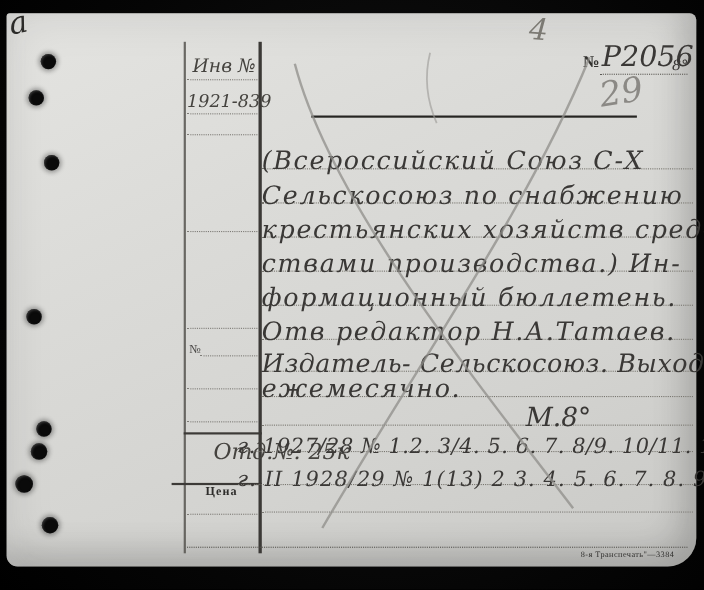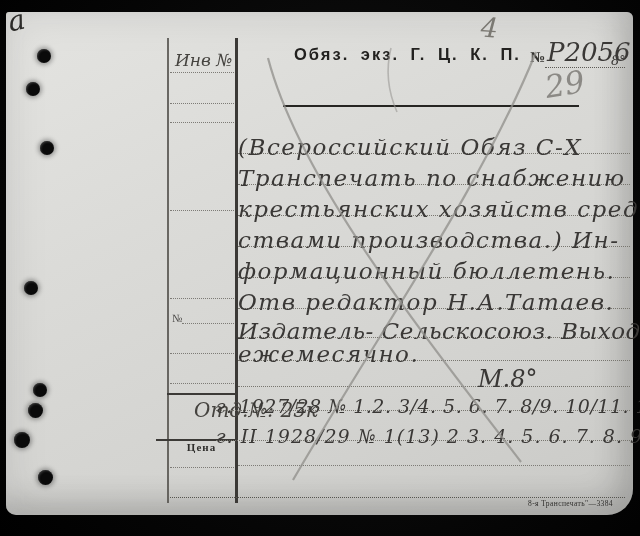--- a/index.html
+++ b/index.html
@@ -47,51 +47,51 @@
   <div class="hole" style="left:33px;top:383px;"></div>
   <div class="hole" style="left:28px;top:403px;width:15px;height:15px;"></div>
   <div class="hole" style="left:14px;top:432px;width:16px;height:16px;"></div>
   <div class="hole" style="left:38px;top:470px;width:15px;height:15px;"></div>
 
   <div class="vline" style="left:167px;width:2px;background:#55524e;opacity:.85;"></div>
   <div class="vline" style="left:235px;width:3px;background:#3b3936;"></div>
 
   <div class="abs hand-sm" style="left:175px;top:50px;font-size:17px;">Инв №</div>
   <div class="dotline" style="left:170px;top:72px;width:64px;"></div>
+  <div class="abs hand-sm" style="left:170px;top:82px;font-size:16px;">1921-839</div>
   <div class="dotline" style="left:170px;top:103px;width:64px;"></div>
   <div class="dotline" style="left:170px;top:122px;width:64px;"></div>
   <div class="dotline" style="left:170px;top:210px;width:64px;"></div>
   <div class="dotline" style="left:170px;top:298px;width:64px;"></div>
   <div class="abs printed-serif" style="left:172px;top:312px;font-size:11px;color:#4a4846;">№</div>
   <div class="dotline" style="left:182px;top:323px;width:52px;"></div>
   <div class="dotline" style="left:170px;top:353px;width:64px;"></div>
   <div class="dotline" style="left:170px;top:383px;width:64px;"></div>
   <div class="solidline" style="left:167px;top:393px;width:71px;height:2px;"></div>
   <div class="abs hand-sm" style="left:150px;top:398px;font-size:20px;margin-left:44px;">Отд.№: 25к</div>
   <div class="solidline" style="left:156px;top:439px;width:82px;height:2px;"></div>
   <div class="abs printed-serif" style="left:168px;top:441px;width:67px;text-align:center;font-size:11px;font-weight:bold;letter-spacing:1px;color:#2f2e2c;">Цена</div>
   <div class="dotline" style="left:170px;top:467px;width:64px;"></div>
 
   <div class="abs pencil" style="left:481px;top:12px;font-size:27px;color:#7b7973;transform:rotate(4deg);">4</div>
 
-  <div class="abs printed" style="left:294px;top:45px;font-size:16.5px;font-weight:600;letter-spacing:2px;word-spacing:5px;">Обяз. экз. Г. Ц. К. П.</div>
 
   <div class="abs printed-serif" style="left:530px;top:49px;font-size:15px;font-weight:bold;">№</div>
   <div class="dotline" style="left:545px;top:67px;width:80px;border-bottom-color:#5c5a55;"></div>
   <div class="abs hand" style="left:547px;top:37px;font-size:26px;">Р2056</div>
   <div class="abs hand" style="left:611px;top:53px;font-size:13px;">8°</div>
 
   <div class="solidline" style="left:283px;top:105px;width:296px;height:2px;background:#262522;"></div>
   <div class="abs pencil" style="left:545px;top:66px;font-size:31px;transform:rotate(-9deg);">29</div>
 
   <div class="row" style="left:238px;top:125px;width:392px;height:28px;">
-    <span class="hand" style="font-size:23px;letter-spacing:1.5px;">(Всероссийский Обяз С-Х</span>
+    <span class="hand" style="font-size:23px;letter-spacing:1.5px;">(Всероссийский Союз С-Х</span>
     </div>
   <div class="row" style="left:238px;top:156px;width:392px;height:28px;">
-    <span class="hand" style="font-size:23px;letter-spacing:1.5px;">Транспечать по снабжению</span>
+    <span class="hand" style="font-size:23px;letter-spacing:1.5px;">Сельскосоюз по снабжению</span>
     </div>
   <div class="row" style="left:238px;top:187px;width:392px;height:28px;">
     <span class="hand" style="font-size:23px;letter-spacing:1.5px;">крестьянских хозяйств сред-</span>
     </div>
   <div class="row" style="left:238px;top:218px;width:392px;height:28px;text-align:right;">
     <span class="hand" style="font-size:23px;letter-spacing:1.5px;">ствами производства.) Ин-</span>
     </div>
   <div class="row" style="left:238px;top:280px;width:392px;height:28px;">
     <span class="hand" style="font-size:23px;letter-spacing:1.5px;">Отв редактор Н.А.Татаев.</span>
     </div>

